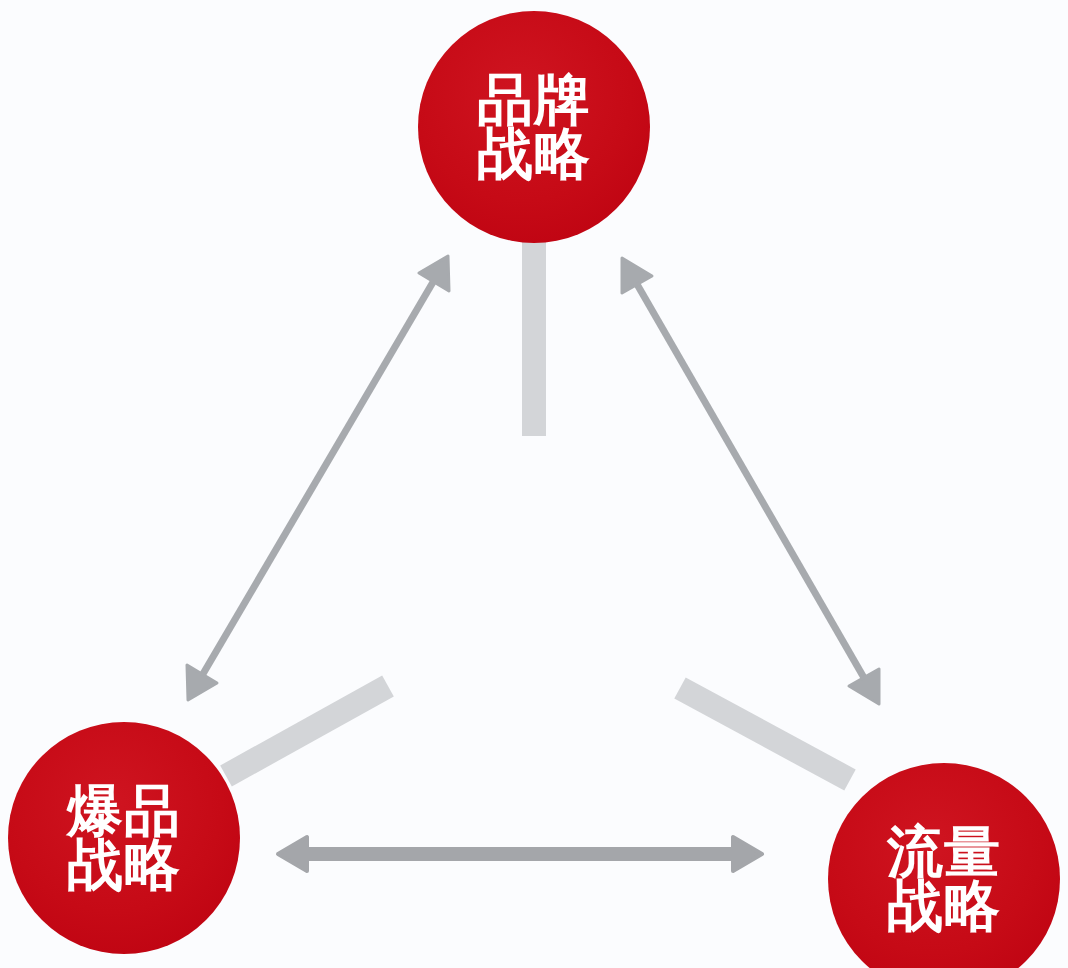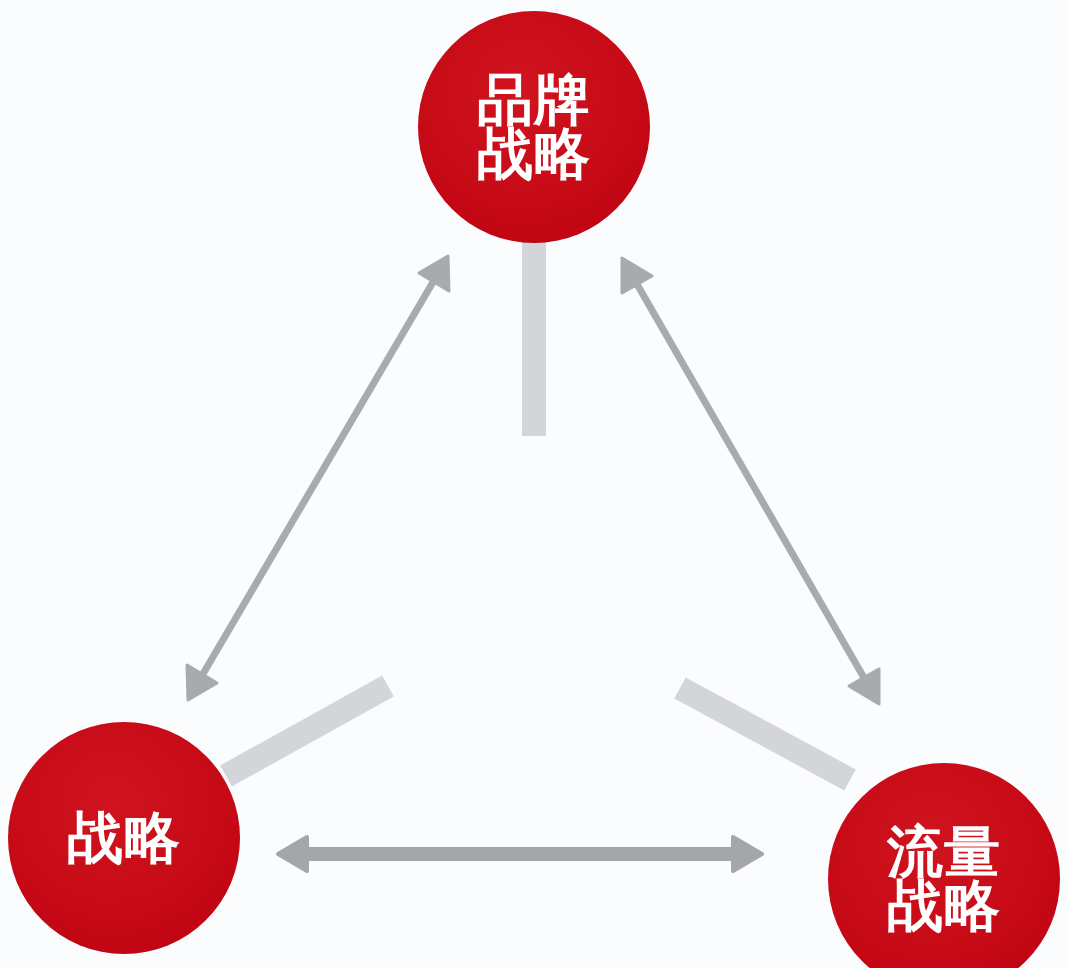--- a/index.html
+++ b/index.html
@@ -94,20 +94,21 @@
     </g>
   </svg>
 
   <div class="node outer" style="left:418px; top:11px;">
     <span class="label-line">品牌</span>
     <span class="label-line">战略</span>
   </div>
 
 
   <div class="node outer" style="left:8px; top:722px;">
+    <span class="label-line">爆品</span>
     <span class="label-line">战略</span>
   </div>
 
   <div class="node outer" style="left:828px; top:763px;text-align:right;">
     <span class="label-line">流量</span>
     <span class="label-line">战略</span>
   </div>
 
 </div>
 

